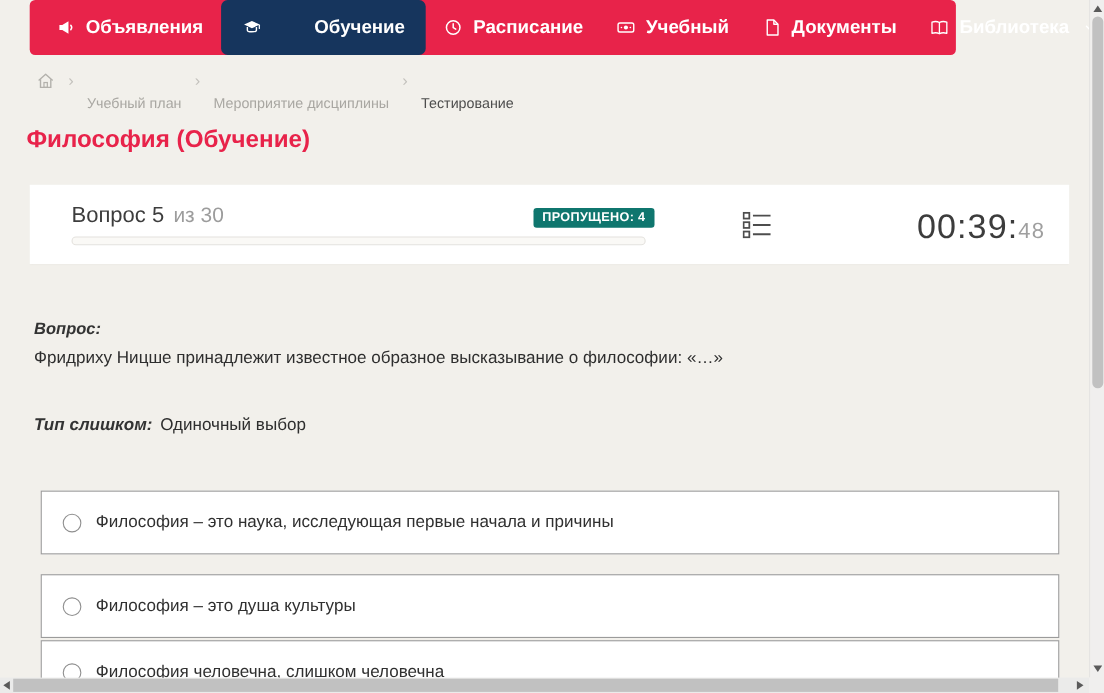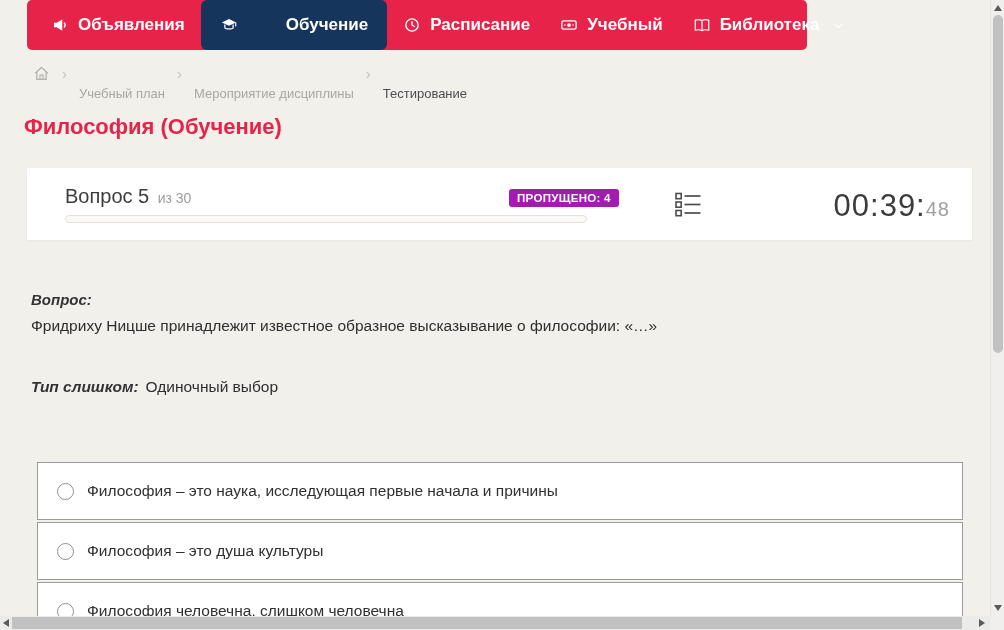--- a/index.html
+++ b/index.html
@@ -1,21 +1,21 @@
 <!DOCTYPE html>
 <html><head>
 <meta charset="utf-8">
 <style>
   * { margin:0; padding:0; box-sizing:border-box; }
   html,body { width:1004px; height:630px; overflow:hidden; }
   body { font-family:"Liberation Sans", sans-serif; background:#f2f0eb; position:relative; }
 
   
   .topnav {
-    position:absolute; left:27px; top:0; width:780px; height:50px;
+    position:absolute; left:27px; top:0; width:842px; height:50px;
     background:#e8234a; border-radius:5px;
     display:flex; align-items:center; padding:0 10px; gap:2px;
   }
   .nav-item {
     display:flex; align-items:center; gap:9px; height:50px; padding:0 14px;
     color:#fff; font-weight:bold; font-size:17px; cursor:pointer; white-space:nowrap;
   }
   .nav-item.active { background:#16355d; border-radius:6px; padding:0 19px;gap:48px; }
   .nav-icon { display:inline-flex; width:18px; height:18px; }
   .nav-icon svg { width:18px; height:18px; }
@@ -37,28 +37,28 @@
     color:#e8234a; font-size:22px; font-weight:bold;margin-left:24px;
   }
 
   
   .quiz-panel {
     position:absolute; left:27px; top:168px; width:945px; height:72px;
     background:#ffffff; box-shadow:0 1px 2px rgba(0,0,0,0.05);
   }
   .q-line { position:absolute; left:38px; top:17px; }
   .q-num { font-size:20px; color:#3d3d3d; }
-  .q-total { font-size:14px; color:#9c9c9c; margin-left:4px; }
+  .q-total { font-size:19px; color:#9c9c9c; margin-left:4px; }
   .progress {
     position:absolute; left:38px; top:47px; width:522px; height:8px;
     background:#faf9f6; border:1px solid #e4e2de; border-radius:5px; overflow:hidden;
   }
   .progress-fill { height:100%; background:#e8234a; width:0%; }
   .badge {
-    position:absolute; left:482px; top:21px; background:#a21caf; color:#fff;
+    position:absolute; left:458px; top:21px; background:#0f766e; color:#fff;
     font-size:11.5px; font-weight:bold; padding:3px 8px; border-radius:3px;
     letter-spacing:.3px;
   }
   .qlist-icon { position:absolute; left:648px; top:24px; width:27px; height:25px; cursor:pointer; }
   .timer {
     position:absolute; right:22px; top:20px; font-size:31px; font-weight:300;
     color:#3c3c3c; letter-spacing:1px;
   }
   .t-sec { color:#9f9f9f; font-size:20px; }
 
@@ -132,20 +132,29 @@
   <div class="nav-item">
     <span class="nav-icon">
       <svg viewBox="0 0 24 24">
           <rect x="2.5" y="6.5" width="19" height="11" rx="2.2" fill="none" stroke="#fff" stroke-width="1.7"></rect>
           <circle cx="12" cy="12" r="2.5" fill="#fff"></circle>
           <circle cx="6.6" cy="12" r="1" fill="#fff"></circle>
           <circle cx="17.4" cy="12" r="1" fill="#fff"></circle>
         </svg>
     </span>
     <span>Учебный</span>
+  </div>
+  <div class="nav-item">
+    <span class="nav-icon">
+      <svg viewBox="0 0 24 24">
+          <path d="M6 3h8l5 5v13H6z" fill="none" stroke="#fff" stroke-width="1.7" stroke-linejoin="round"></path>
+          <path d="M14 3v5h5" fill="none" stroke="#fff" stroke-width="1.7" stroke-linejoin="round"></path>
+        </svg>
+    </span>
+    <span>Документы</span>
   </div>
   <div class="nav-item">
     <span class="nav-icon">
       <svg viewBox="0 0 24 24">
           <path d="M12 6C9.5 4.5 6.5 4.4 3 5.4V19c3.5-1 6.5-.9 9 .6 2.5-1.5 5.5-1.6 9-.6V5.4c-3.5-1-6.5-.9-9 .6z" fill="none" stroke="#fff" stroke-width="1.6" stroke-linejoin="round"></path>
           <path d="M12 6v13.6" stroke="#fff" stroke-width="1.6"></path>
         </svg>
     </span>
     <span>Библиотека</span>
     <span class="chev">
@@ -197,21 +206,21 @@
     <span class="t-main">00:39:</span><span class="t-sec">48</span>
   </div>
 </section>
 
 <div class="q-label">Вопрос:</div>
 <div class="q-text">Фридриху Ницше принадлежит известное образное высказывание о философии: «…»</div>
 <div class="type-row">
   <span class="type-label">Тип слишком:</span><span>Одиночный выбор</span>
 </div>
 
-<div class="option" style="top:462px;">
+<div class="option" style="top:446px;">
   <span class="radio"></span>
   <span class="option-label">Философия – это наука, исследующая первые начала и причины</span>
 </div>
 <div class="option" style="top:522px;">
   <span class="radio"></span>
   <span class="option-label">Философия – это душа культуры</span>
 </div>
 <div class="option" style="top:582px; height:58px;">
   <span class="radio"></span>
   <span class="option-label">Философия человечна, слишком человечна</span>

